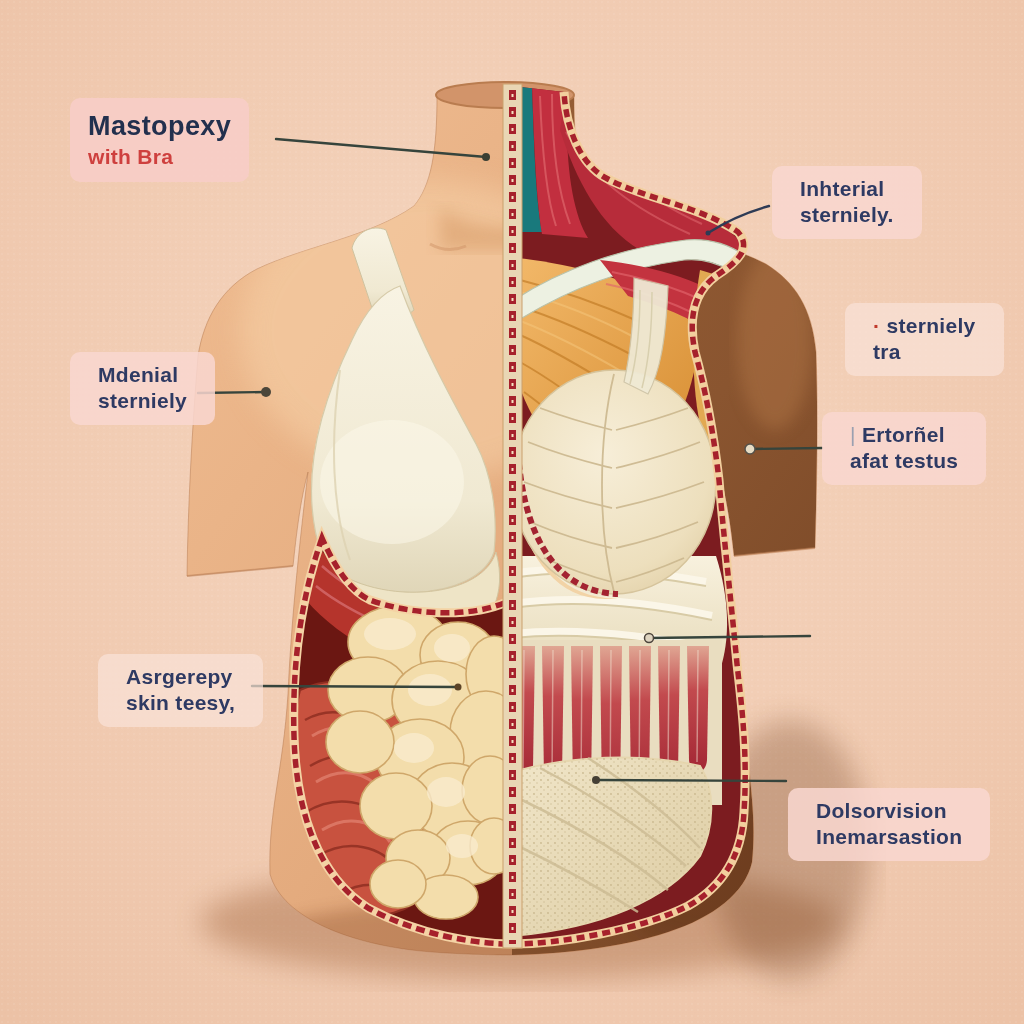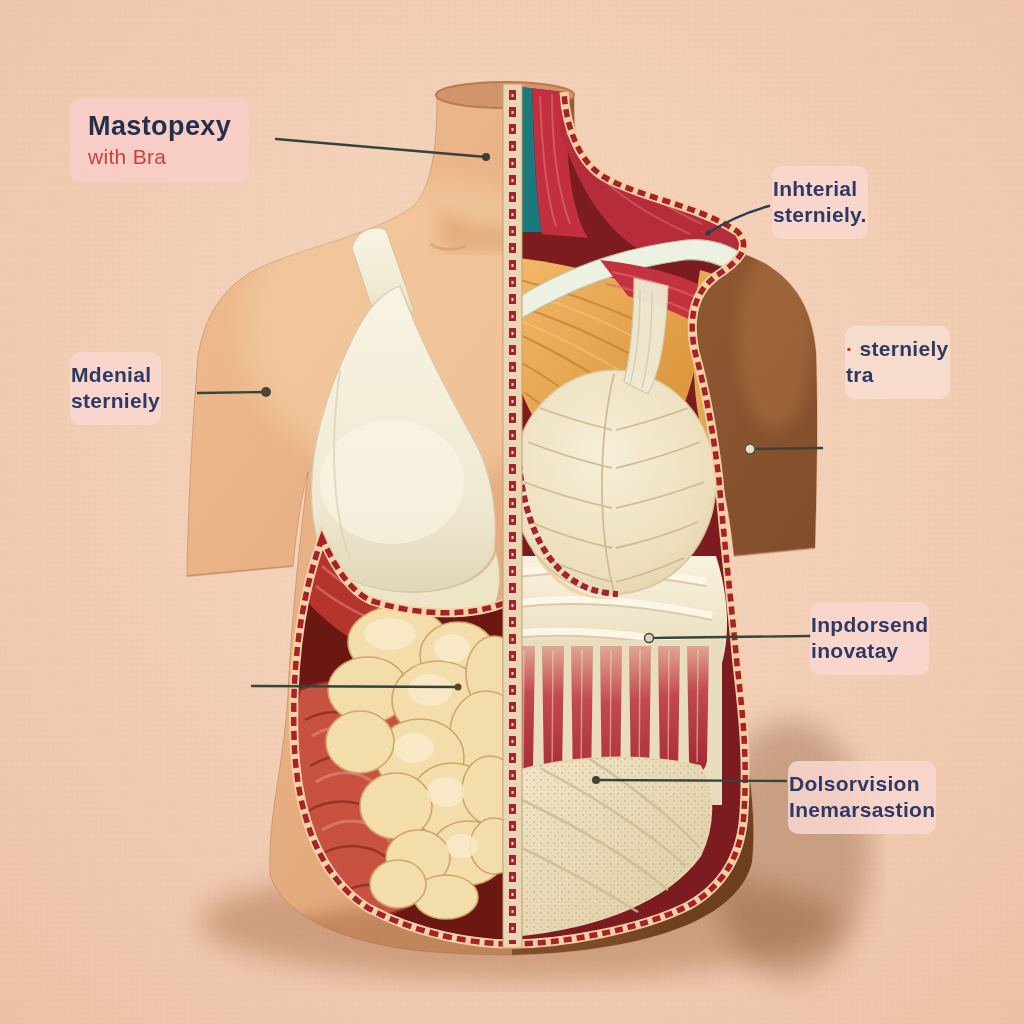--- a/index.html
+++ b/index.html
@@ -1,26 +1,26 @@
 <!DOCTYPE html>
 <html><head>
 <meta charset="utf-8">
 <style>
   html,body{margin:0;padding:0;background:#f0c9af;}
   #stage{position:relative;width:1024px;height:1024px;overflow:hidden;
          font-family:"Liberation Sans",sans-serif;}
   #stage svg{position:absolute;left:0;top:0;}
   .label{position:absolute;background:rgba(249,215,208,0.85);border-radius:10px;
-         padding:10px 1px;color:#2e3a63;font-size:21px;font-weight:600;
+         padding:10px 28px;color:#2e3a63;font-size:21px;font-weight:600;
          line-height:1.25;letter-spacing:.3px;white-space:nowrap;}
   .label .l1,.label .l2{display:block;}
   .label-title{background:rgba(247,205,199,0.92);padding:12px 18px;}
   .label-title .t1{font-size:27px;font-weight:800;color:#22304e;letter-spacing:.4px;}
-  .label-title .t2{font-size:21px;font-weight:400;color:#ce403e;}
-  .label-soft{background:rgba(250,226,217,0.7);margin-top:23px;}
+  .label-title .t2{font-size:21px;font-weight:700;color:#ce403e;}
+  .label-soft{background:rgba(250,226,217,0.7);}
   .rowline{display:flex;align-items:center;gap:7px;}
   .bullet{color:#c0392b;font-weight:800;}
   .bar{color:#9aa0b0;font-weight:400;}
 </style>
 </head>
 <body>
 
 <div id="stage">
 <svg width="1024" height="1024" viewBox="0 0 1024 1024">
   <defs>
@@ -297,37 +297,44 @@
 <div class="label label-title" style="left:70px;top:98px">
   <span class="l1 t1">Mastopexy</span>
   <span class="l2 t2">with Bra</span>
 </div>
 
 <div class="label" style="left:70px;top:352px">
   <span class="l1">Mdenial</span>
   <span class="l2">sterniely</span>
 </div>
 
+<div class="label label-soft" style="left:98px;top:654px">
+  <span class="l1">Asrgerepy</span>
+  <span class="l2">skin teesy,</span>
+</div>
 
 <div class="label" style="left:772px;top:166px">
   <span class="l1">Inhterial</span>
   <span class="l2">sterniely.</span>
 </div>
 
 <div class="label label-soft" style="left:845px;top:303px">
   <span class="l1 rowline">
     <span class="bullet">·</span>
     <span>sterniely</span>
   </span>
   <span class="l2">tra</span>
 </div>
 
-
-<div class="label" style="left:810px;top:602px">
-  <span class="l1">Inpdorsend</span>
-  <span class="l2">inovatay</span>
-</div>
-
-<div class="label" style="left:788px;top:761px">
+<div class="label" style="left:822px;top:412px">
+  <span class="l1 rowline">
+    <span class="bar">|</span>
+    <span>Ertorñel</span>
+  </span>
+  <span class="l2">afat testus</span>
+</div>
+
+
+<div class="label" style="left:788px;top:788px">
   <span class="l1">Dolsorvision</span>
   <span class="l2">Inemarsastion</span>
 </div>
 
 </div>
 </body></html>

